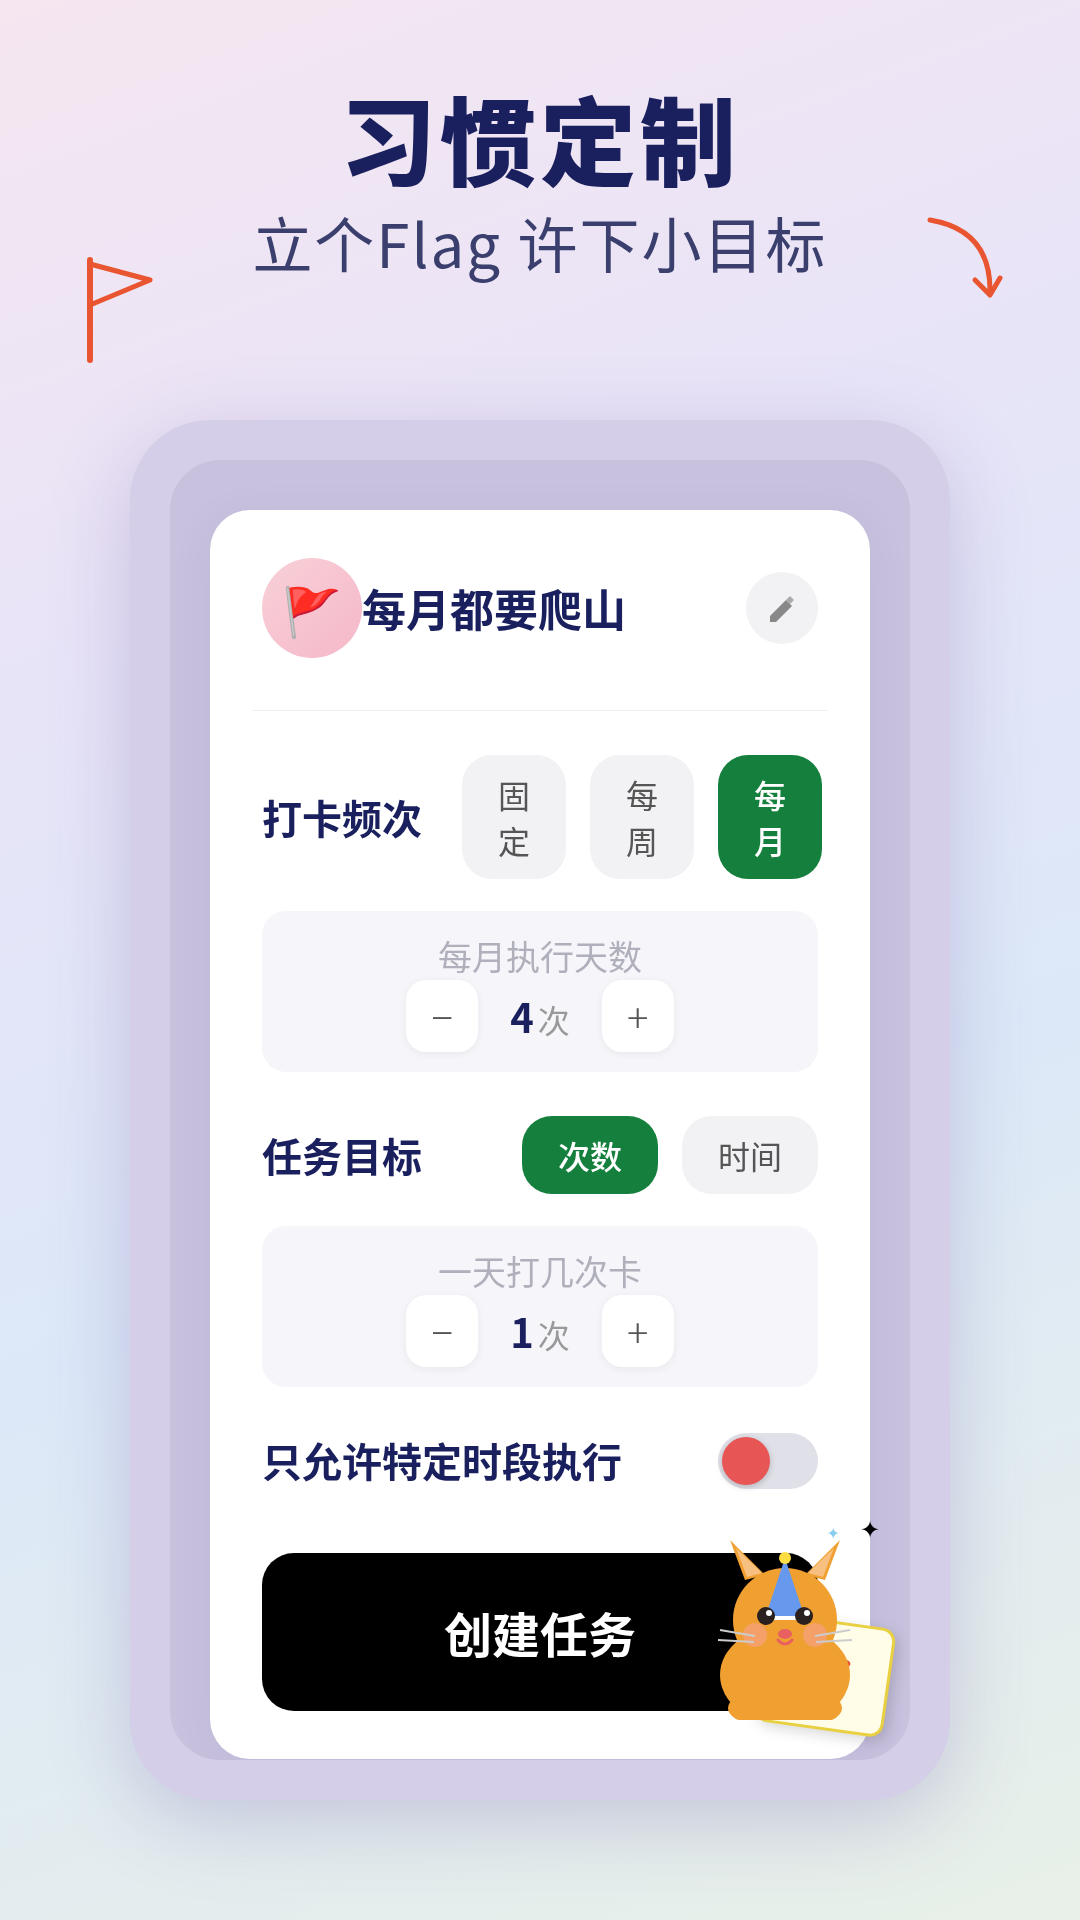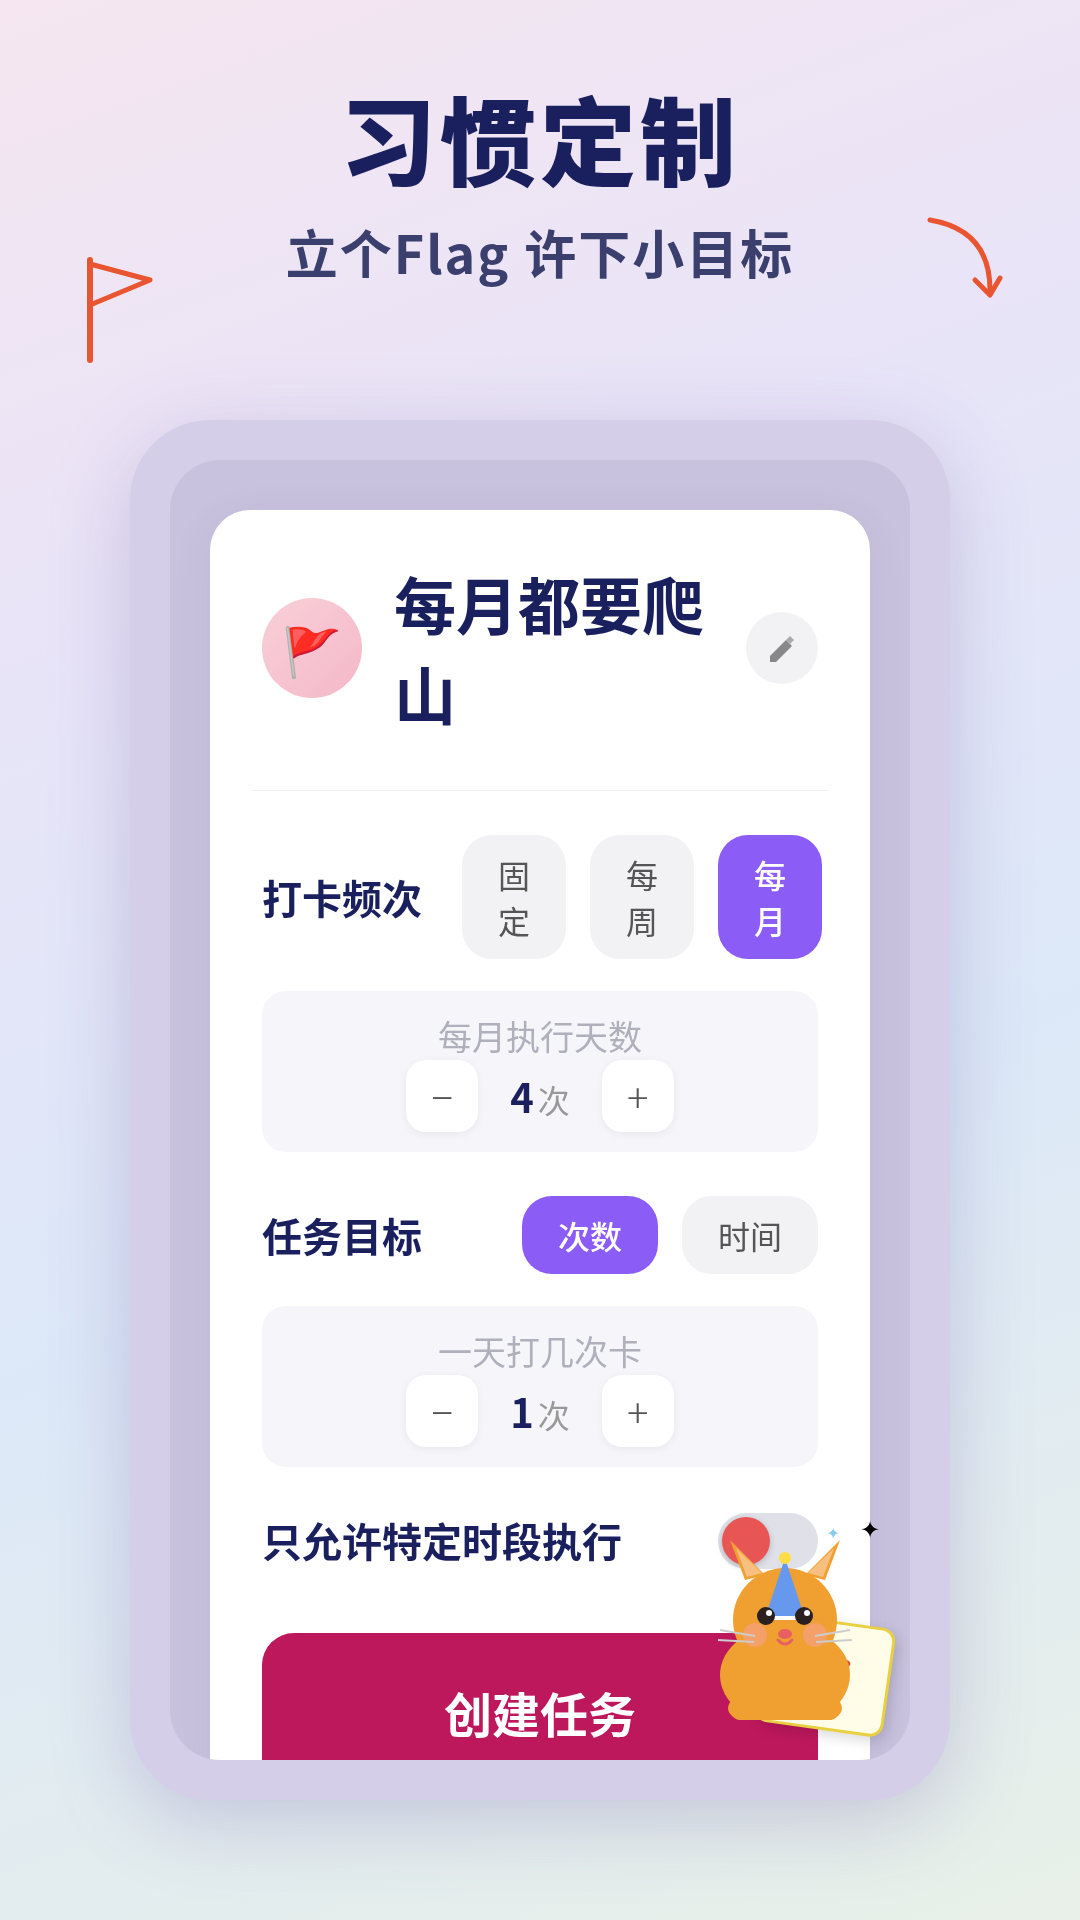--- a/index.html
+++ b/index.html
@@ -25,24 +25,24 @@
 
     .main-title {
       font-size: 96px;
       font-weight: 900;
       color: #1a1f5e;
       letter-spacing: 4px;
       line-height: 1.1;
     }
 
     .sub-title {
-      font-size: 52px;
-      font-weight: 700;
+      font-size: 60px;
+      font-weight: 400;
       color: #3a3f6e;
-      margin-top: 24px;
+      margin-top: 8px;
       letter-spacing: 2px;
     }
 
     
     .deco-flag {
       position: absolute;
       top: 240px;
       left: 60px;
       width: 120px;
       height: 130px;
@@ -128,24 +128,23 @@
       background: linear-gradient(135deg, #f8d0d8, #f5b8c8);
       border-radius: 50%;
       display: flex;
       align-items: center;
       justify-content: center;
       font-size: 48px;
       flex-shrink: 0;
     }
 
     .habit-title {
-      font-size: 62px;
+      font-size: 44px;
       font-weight: 600;
       color: #1a1f5e;
-      margin-left: 32px;
       flex: 1;
     }
 
     .edit-btn {
       width: 72px;
       height: 72px;
       background: #f2f2f5;
       border-radius: 50%;
       display: flex;
       align-items: center;
@@ -187,21 +186,21 @@
       padding: 16px 36px;
       border-radius: 30px;
       font-size: 32px;
       color: #555;
       background: #f2f2f5;
       cursor: pointer;
       font-weight: 400;
     }
 
     .btn-option.active {
-      background: #8b5cf6;
+      background: #15803d;
       color: #fff;
       font-weight: 500;
     }
 
     
     .counter-row {
       display: flex;
       align-items: center;
       background: #f6f6fa;
       border-radius: 24px;
@@ -282,21 +281,21 @@
       position: absolute;
       top: 4px;
       left: 4px;
       box-shadow: 0 2px 6px rgba(0,0,0,0.2);
     }
 
     
     .create-btn {
       width: 100%;
       padding: 44px;
-      background: #be185d;
+      background: #000000;
       border-radius: 32px;
       text-align: center;
       font-size: 48px;
       font-weight: 600;
       color: #fff;
       cursor: pointer;
       margin-top: 8px;
     }
 
     

